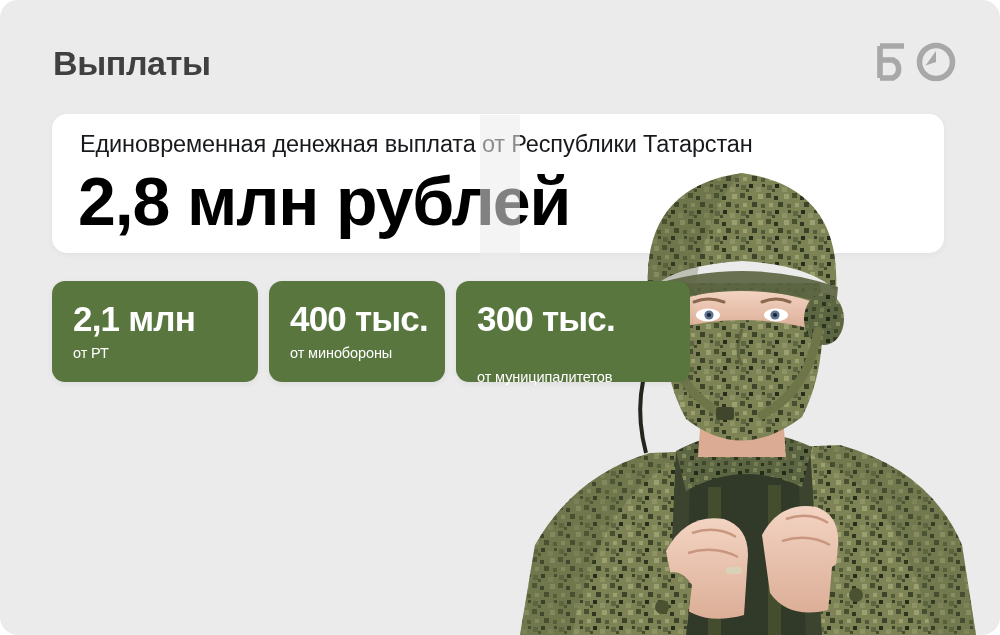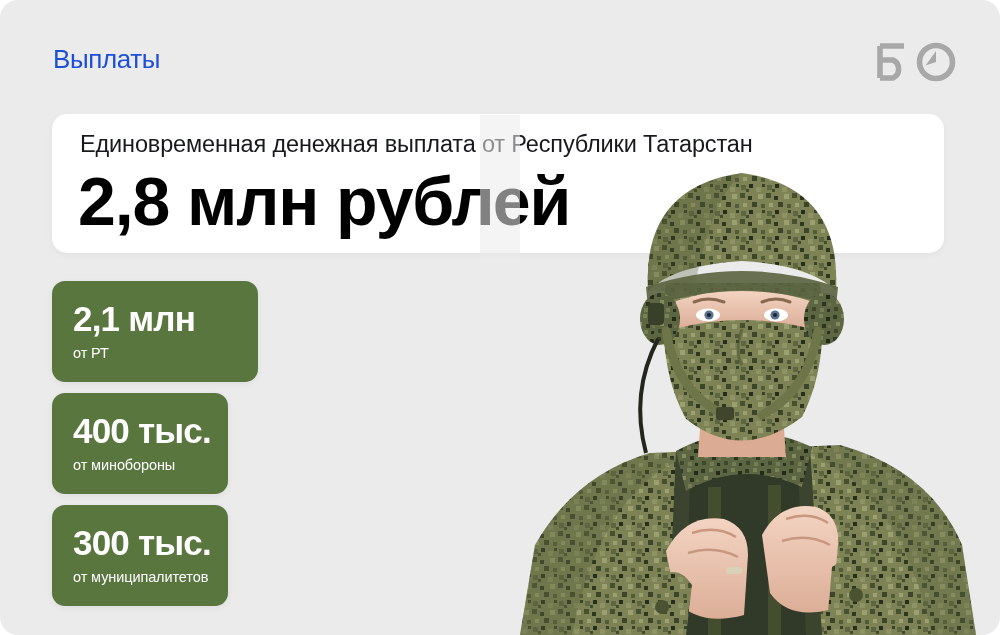--- a/index.html
+++ b/index.html
@@ -20,24 +20,24 @@
     background: #ebebeb;
     border-radius: 18px;
     overflow: hidden;
   }
 
   
   .page-title {
     position: absolute;
     left: 53px;
     top: 44px;
-    font-size: 26px;
-    font-weight: 400;
+    font-size: 34px;
+    font-weight: 700;
     letter-spacing: -0.4px;
-    color: #1d4ed8;
+    color: #404040;
     z-index: 6;
   }
 
   .brand-logo {
     position: absolute;
     right: 34px;
     top: 42px;
     display: flex;
     align-items: center;
     gap: 2px;
@@ -79,36 +79,35 @@
   }
 
   
   .stat-row {
     position: absolute;
     left: 52px;
     top: 281px;
     display: flex;
     gap: 11px;
     z-index: 4;
-    flex-direction: column;
   }
   .stat-card {
     background: #59763f;
     border-radius: 13px;
     height: 101px;
     padding: 20px 21px 0 21px;
     color: #ffffff;
     display: flex;
     flex-direction: column;
     justify-content: flex-start;
     box-shadow: 0 2px 6px rgba(0,0,0,0.06);
   }
   .stat-card.w1 { width: 206px; }
   .stat-card.w2 { width: 176px; }
-  .stat-card.w3 { width: 176px; }
+  .stat-card.w3 { width: 234px; gap: 24px; }
 
   .stat-value {
     font-size: 35px;
     font-weight: 700;
     line-height: 1.0;
     letter-spacing: -0.8px;
     white-space: nowrap;
   }
   .stat-label {
     margin-top: 9px;

